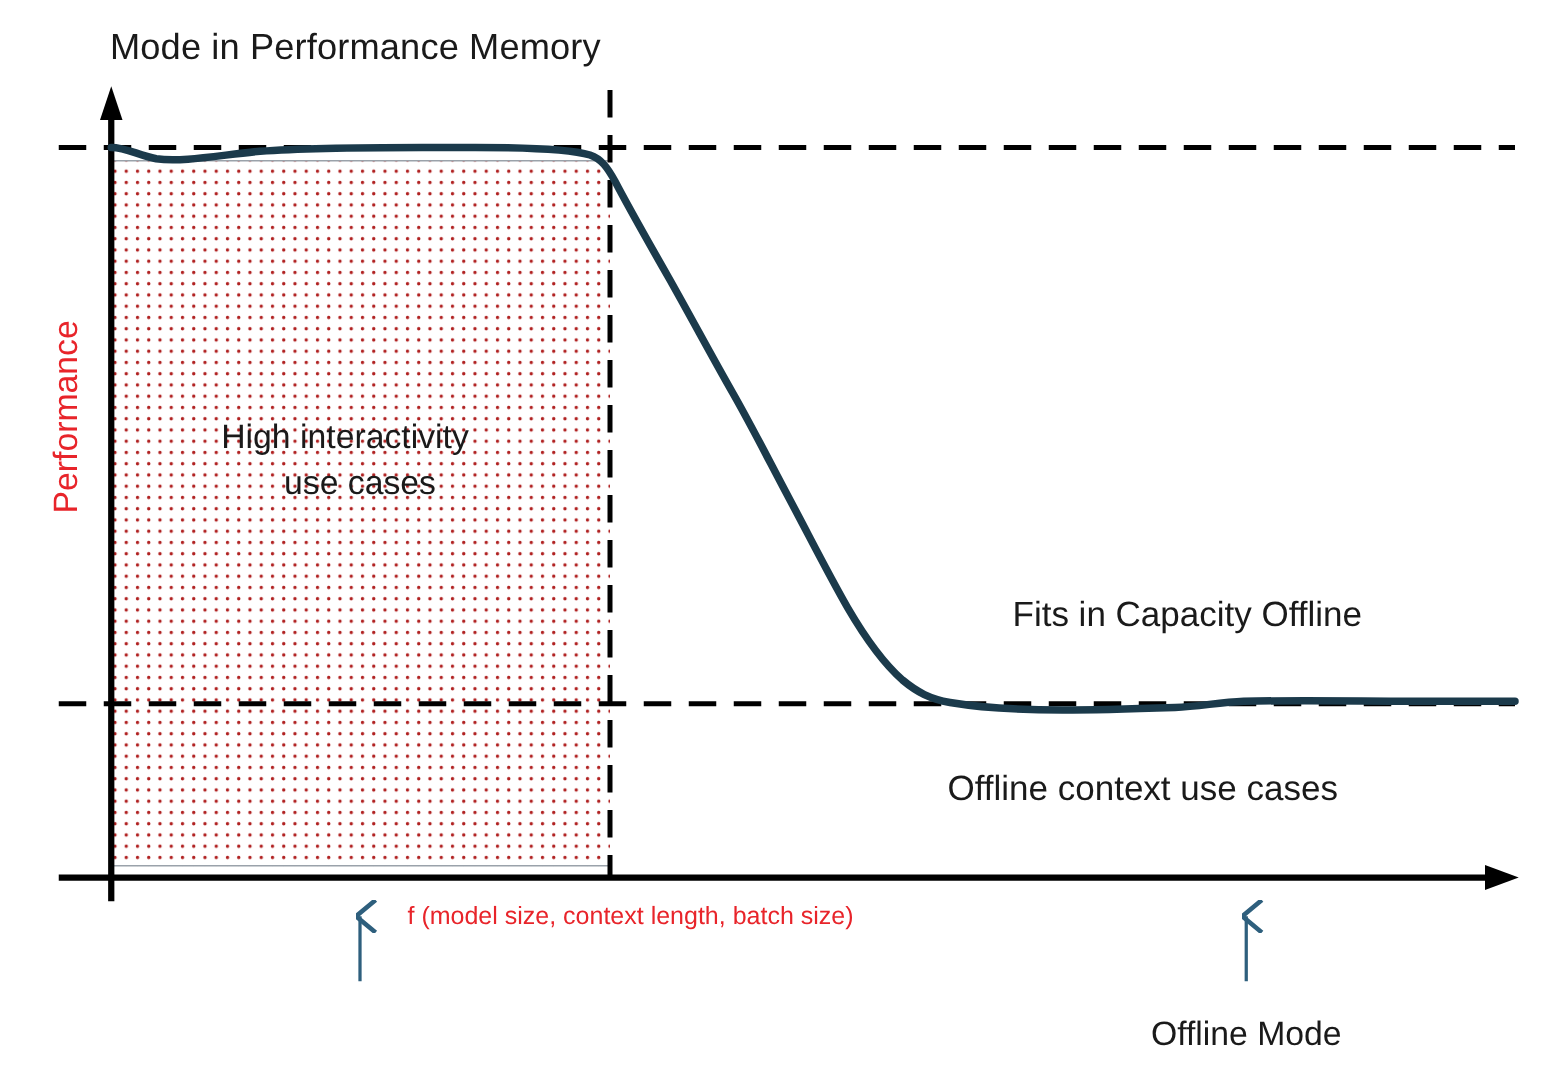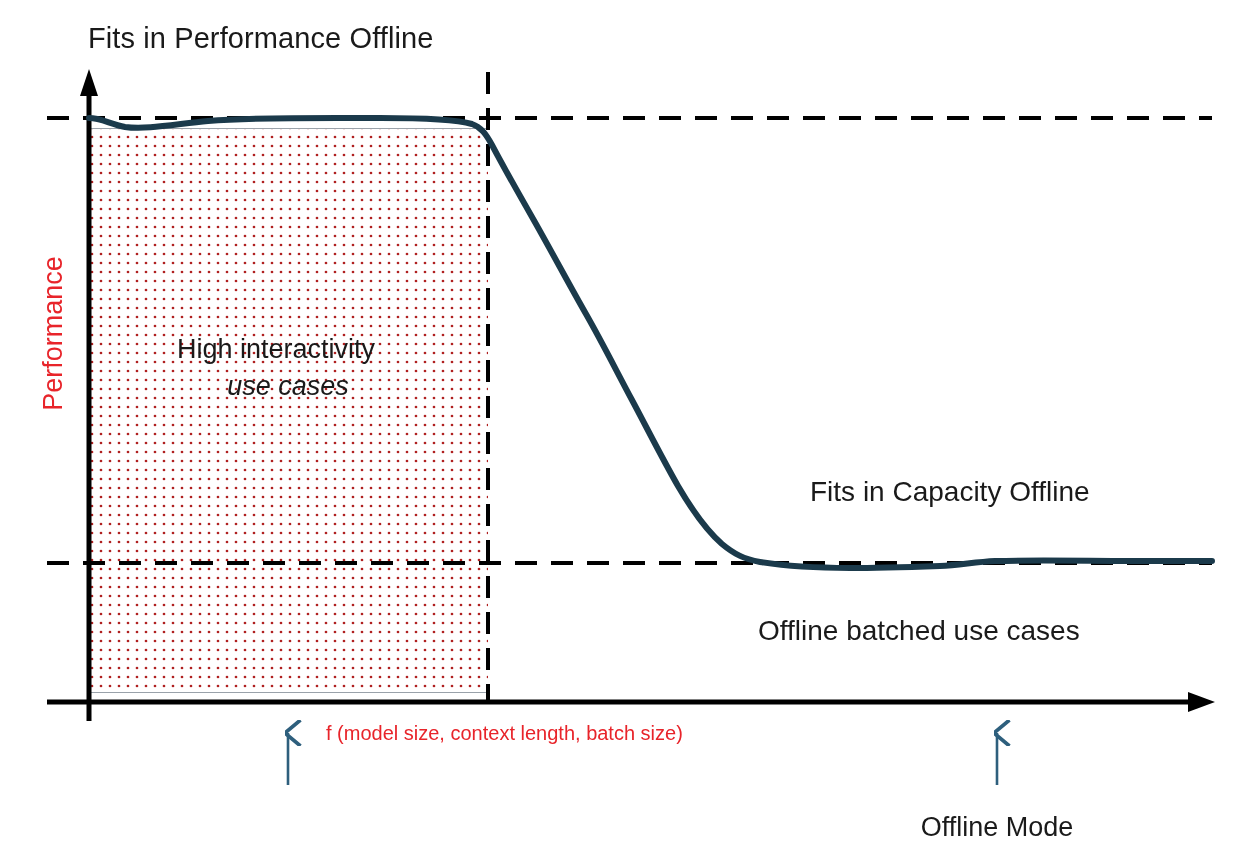--- a/index.html
+++ b/index.html
@@ -49,21 +49,20 @@
     left: 276px;
     top: 334px;
     font-size: 27px;
     transform: translateX(-50%);
   }
   #label-high-interactivity-2 {
     left: 288px;
     top: 371px;
     font-size: 27px;
     transform: translateX(-50%);
-    font-style: italic;
   }
   #label-performance-mode {
     left: 288px;
     top: 812px;
     font-size: 27px;
     transform: translateX(-50%);
   }
   #label-capacity-mode {
     left: 997px;
     top: 812px;
@@ -134,30 +133,30 @@
              C 880,568 910,567 940,566
              C 960,565 975,562 995,561
              C 1040,560 1090,561 1140,561
              C 1170,561 1190,561 1212,561" fill="none" stroke="#1b3a4b" stroke-width="6" stroke-linecap="round" stroke-linejoin="round"></path>
 
     <line x1="288" y1="785" x2="288" y2="733" stroke="#2e5f7d" stroke-width="2.6" marker-end="url(#arrowUp)"></line>
 
     <line x1="997" y1="785" x2="997" y2="733" stroke="#2e5f7d" stroke-width="2.6" marker-end="url(#arrowUp)"></line>
   </svg>
 
-  <div class="lbl" id="title-fits-performance">Fits in Performance Offline</div>
+  <div class="lbl" id="title-fits-performance">Mode in Performance Memory</div>
 
   <div class="lbl" id="axis-label-performance">Performance</div>
 
   <div class="lbl" id="axis-label-x">f (model size, context length, batch size)</div>
 
   <div class="lbl" id="label-high-interactivity-1">High interactivity</div>
 
   <div class="lbl" id="label-high-interactivity-2">use cases</div>
 
   <div class="lbl" id="label-fits-capacity">Fits in Capacity Offline</div>
 
-  <div class="lbl" id="label-offline-batched">Offline batched use cases</div>
+  <div class="lbl" id="label-offline-batched">Offline context use cases</div>
 
 
   <div class="lbl" id="label-capacity-mode">Offline Mode</div>
 
 </div>
 
 </body></html>

